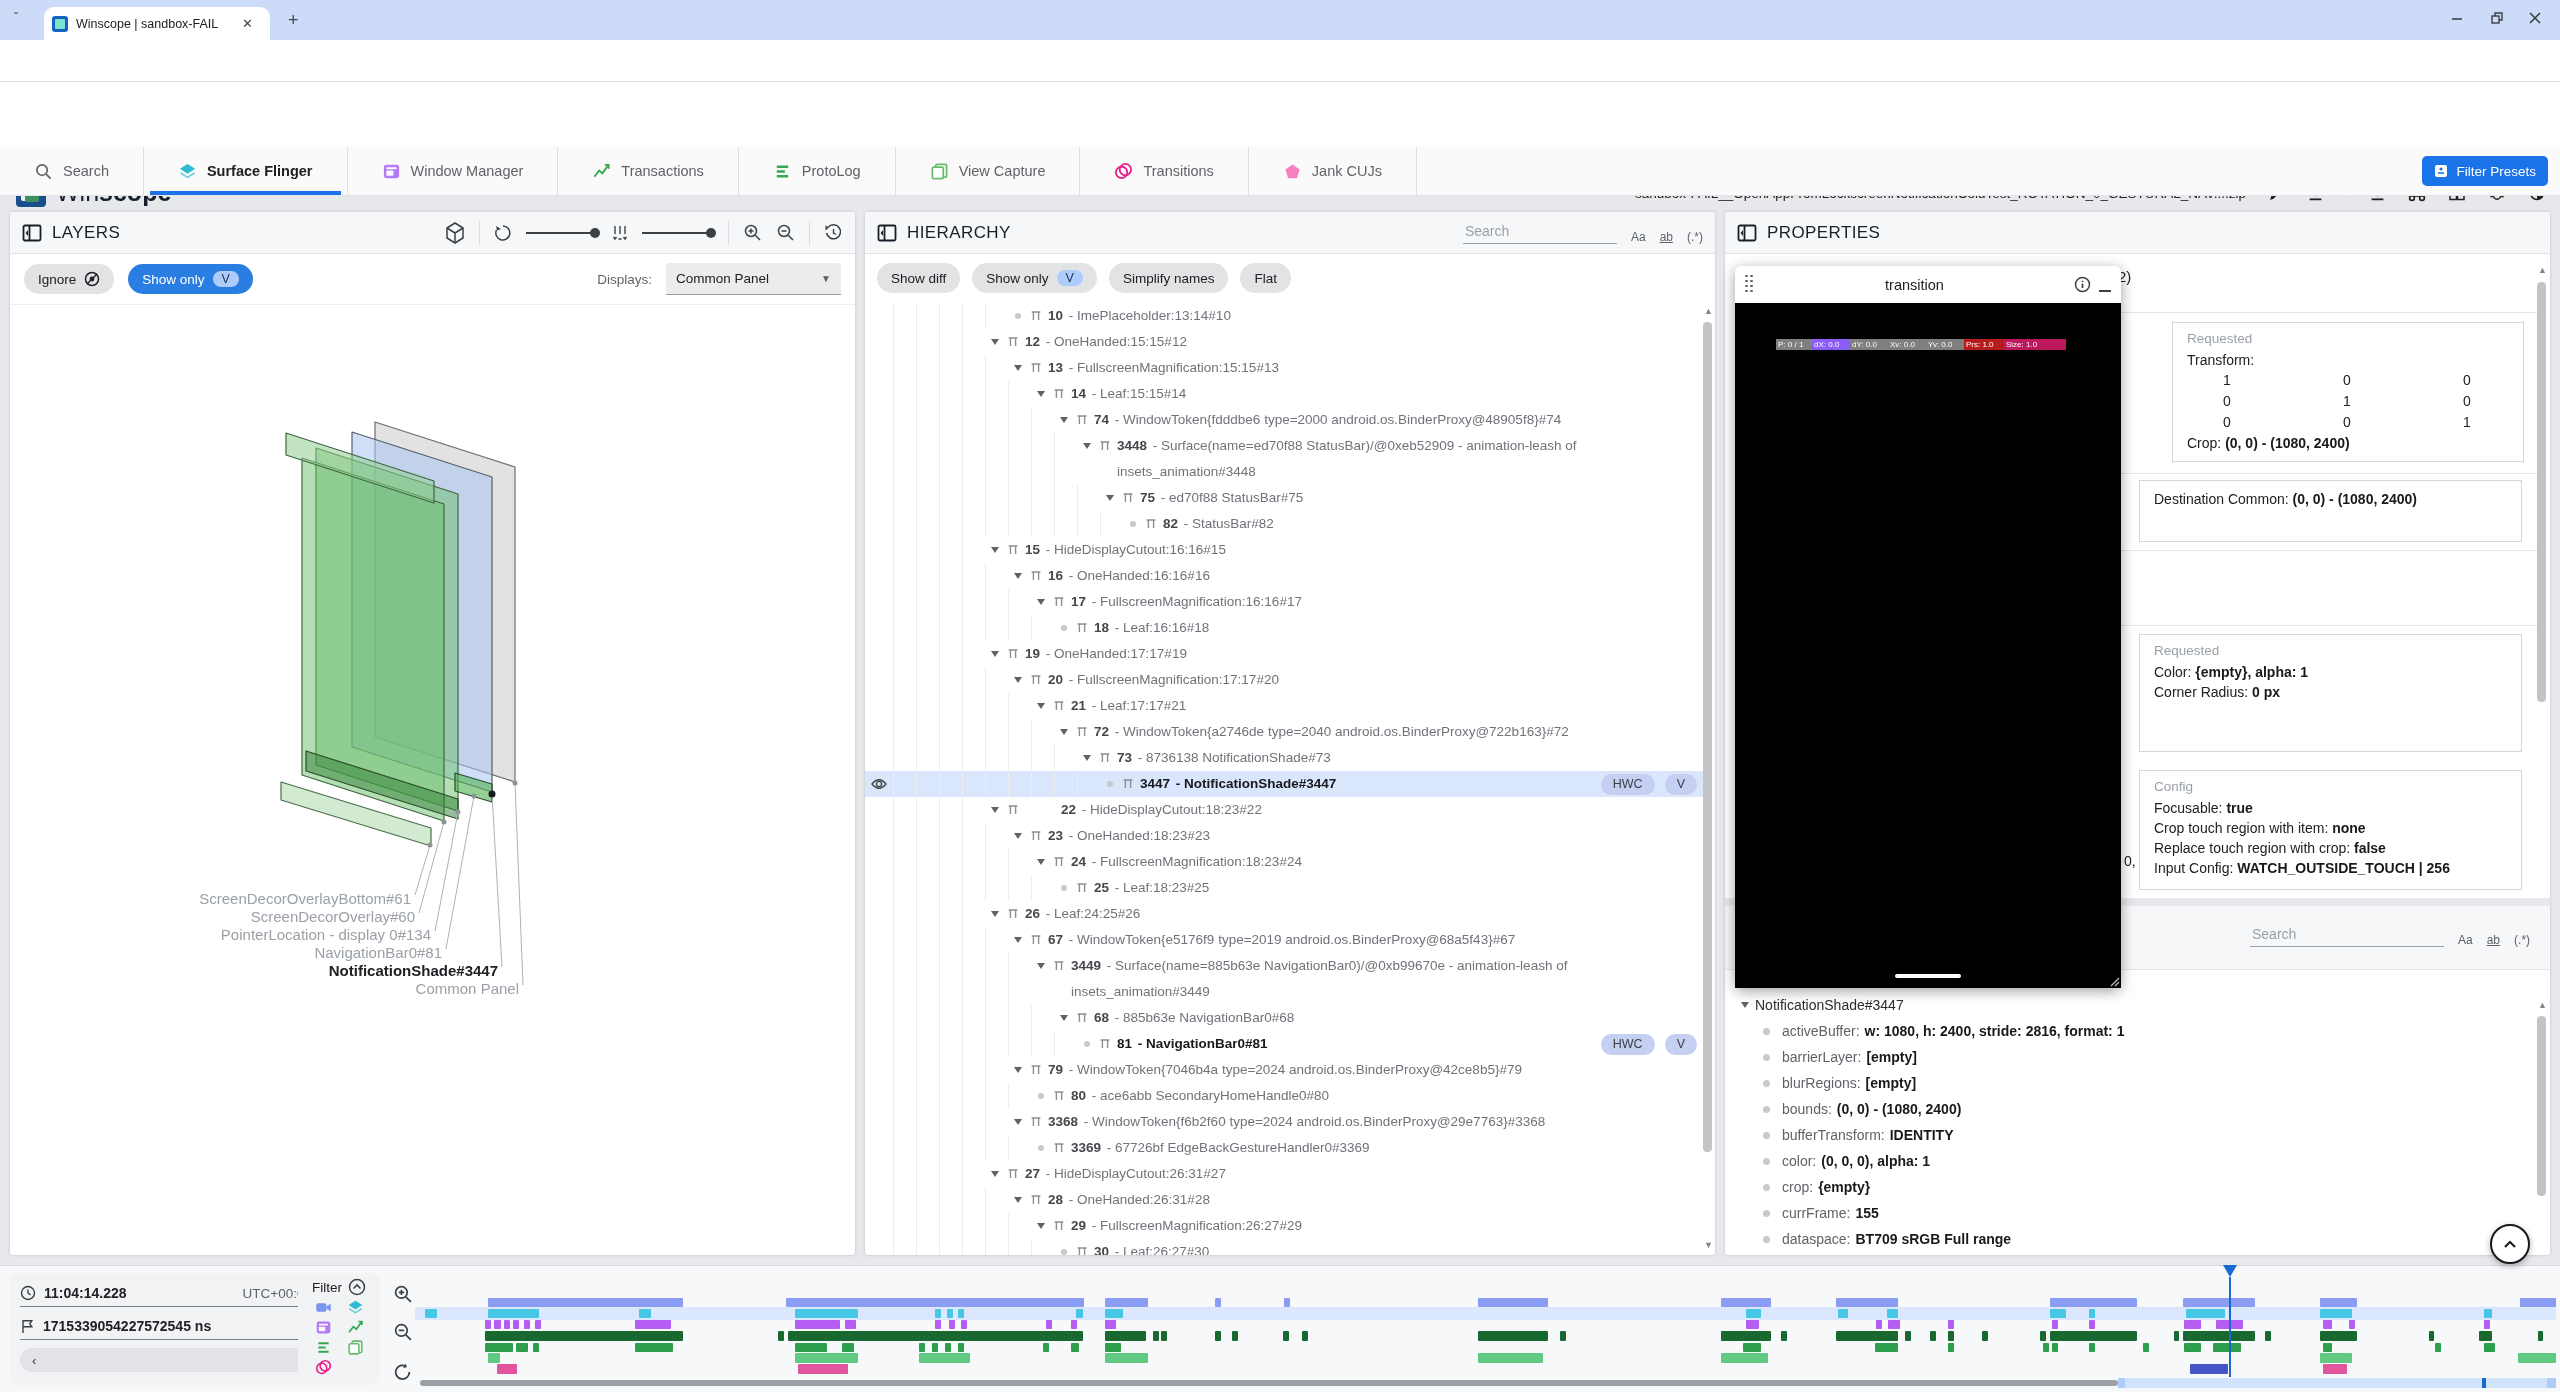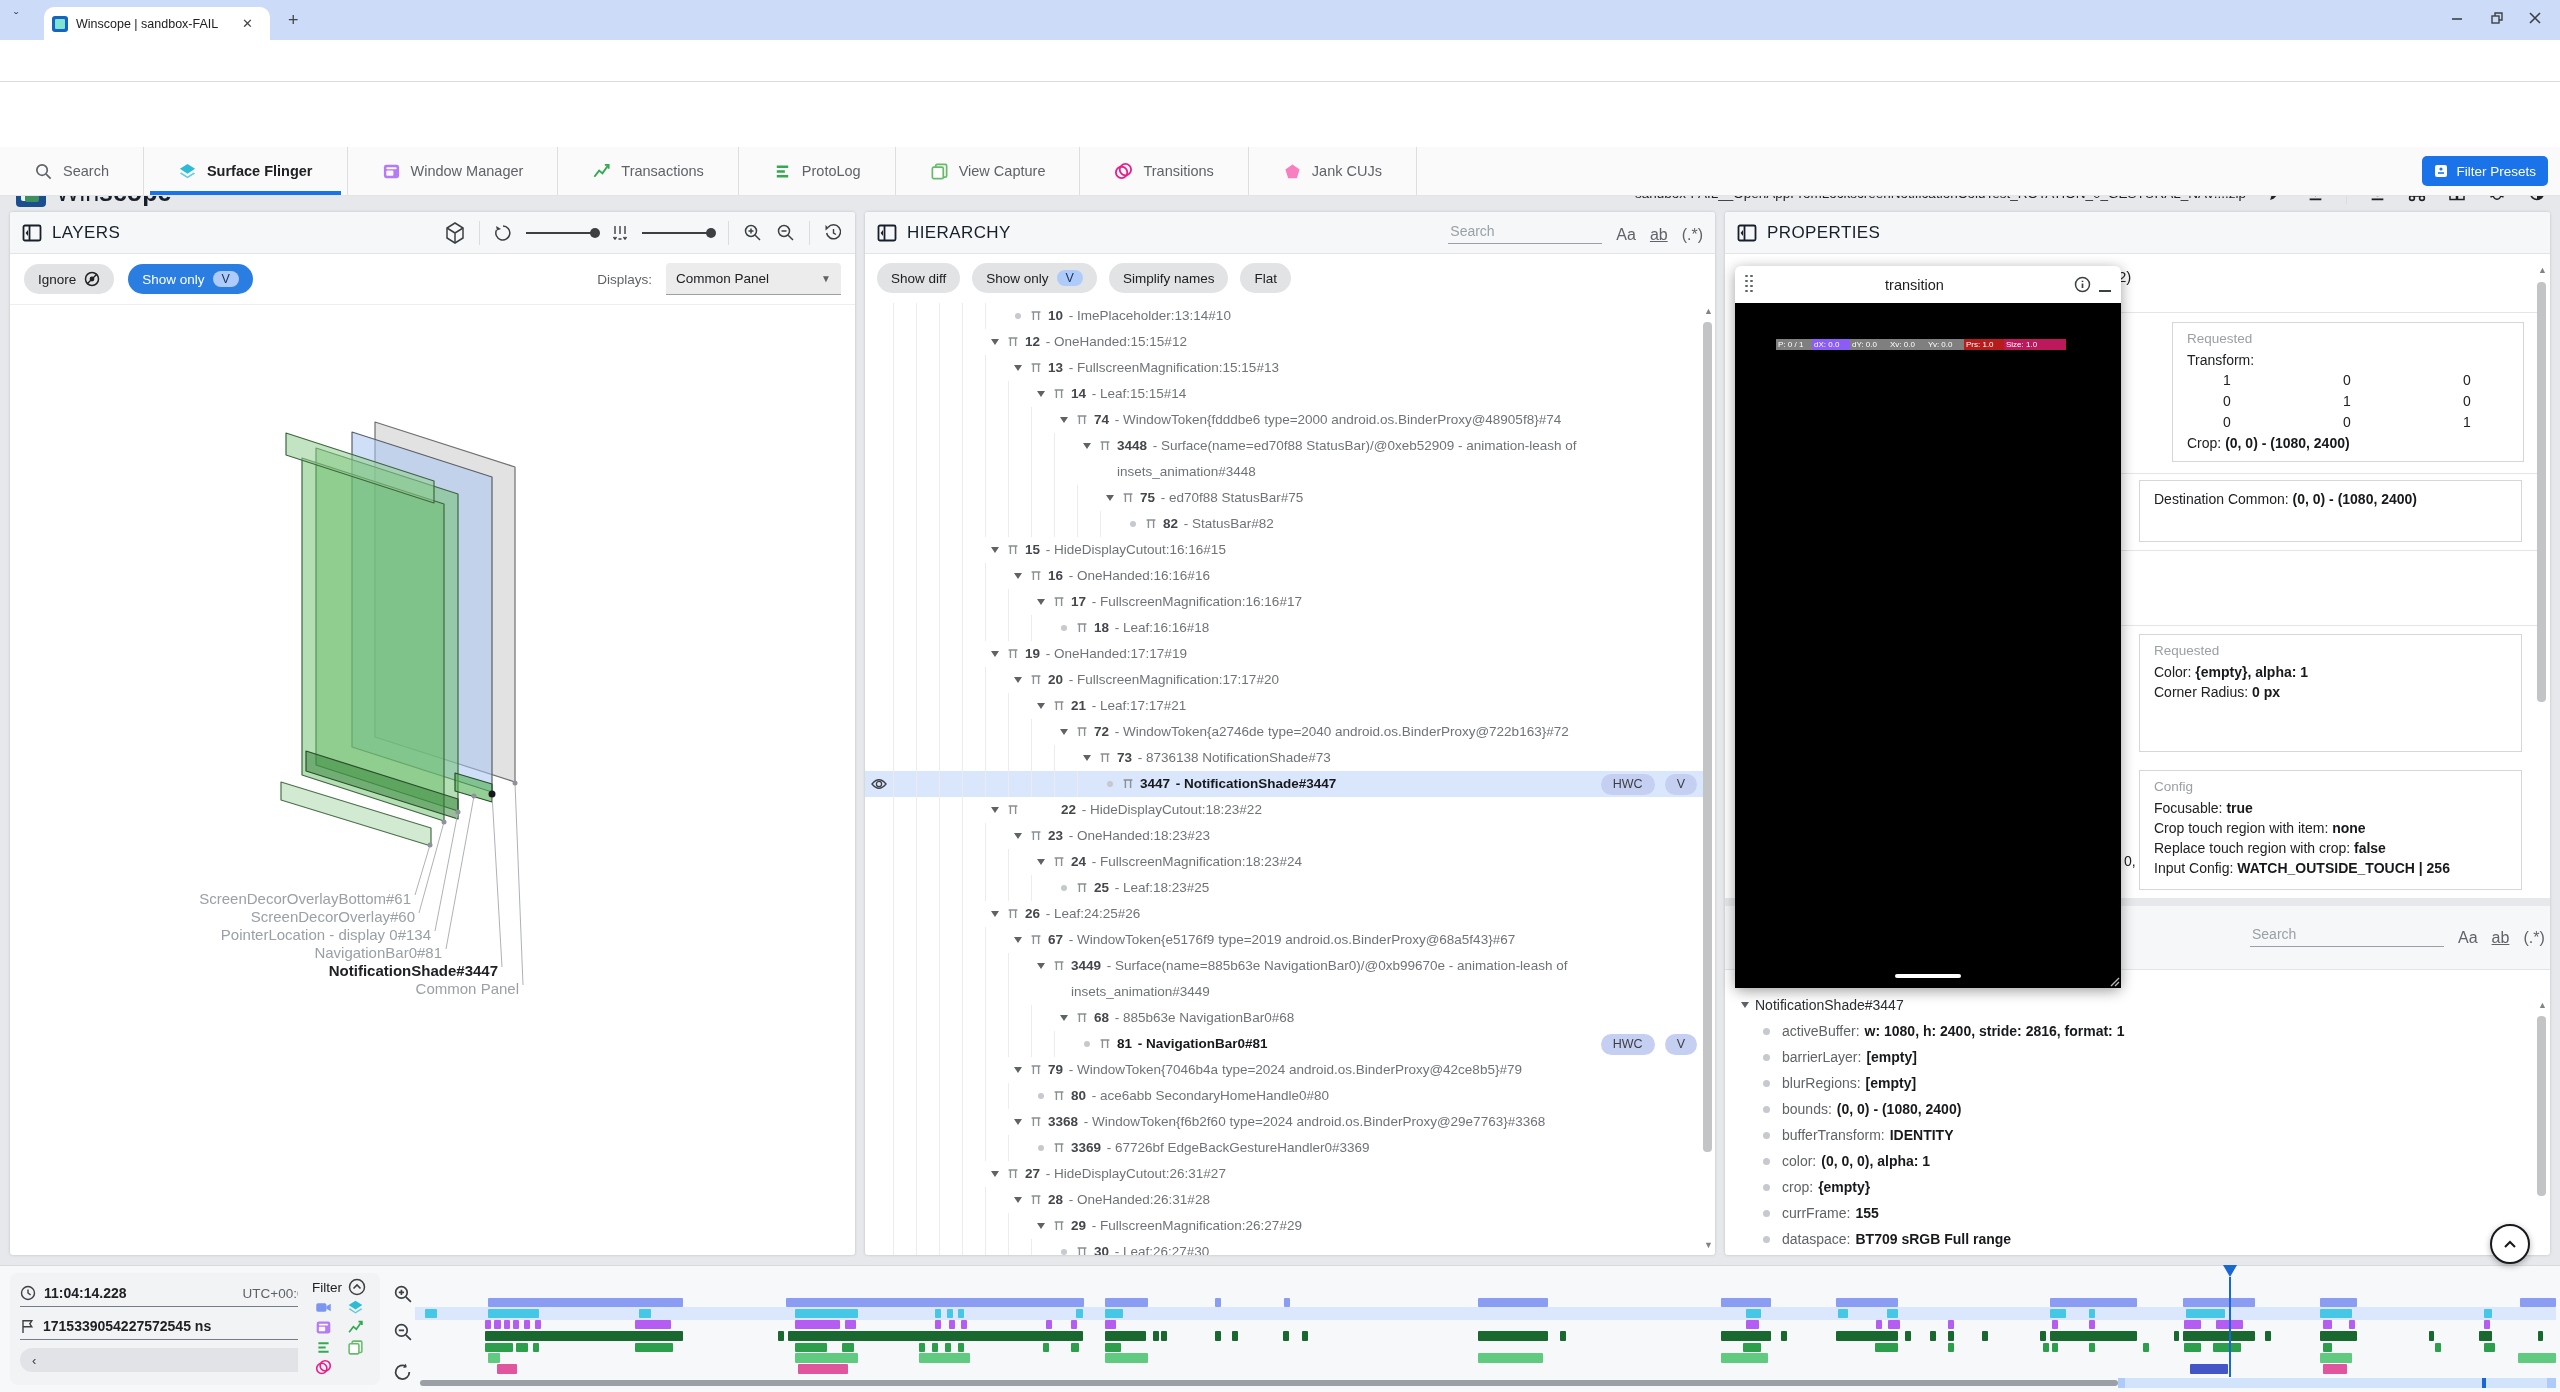--- a/index.html
+++ b/index.html
@@ -43,21 +43,21 @@
   .panel{background:#fff;box-shadow:0 0 3px rgba(0,0,0,.18);border-radius:3px;overflow:hidden;}
   .panel-head{height:42px;background:#f6f7f8;border-bottom:1px solid #e3e4e6;display:flex;align-items:center;
               padding:0 12px;box-sizing:border-box;gap:10px;}
   .panel-title{font-size:17px;font-weight:500;letter-spacing:.4px;color:#17202a;}
   .chip{height:30px;border-radius:16px;background:#e2e3e5;display:inline-flex;align-items:center;gap:8px;
         padding:0 14px;font-size:13.5px;color:#202124;}
   .chip.blue{background:#2a7de1;color:#fff;}
   .vbadge{background:#aecbfa;color:#17355c;border-radius:10px;padding:1px 9px;font-size:12.5px;}
   .search-wrap{display:flex;align-items:flex-end;gap:14px;}
   .search-underline{border-bottom:1px solid #9aa0a6;font-size:14px;color:#9aa0a6;padding:2px 2px 4px 2px;}
-  .srch-ico{font-size:16px;color:#5f6368;}
+  .srch-ico{font-size:12px;color:#5f6368;}
 
   
   .l3d-label{font-size:15px;fill:#9aa0a6;}
   .l3d-label.dark{fill:#202124;font-weight:600;}
 
   
   #tree{position:absolute;left:865px;top:303px;width:838px;height:952px;overflow:hidden;font-size:13.5px;}
   .trow{display:flex;align-items:flex-start;min-height:26px;line-height:26px;padding-right:6px;}
   .trow.sel{background:#d9e6fc;}
   .gutter{width:28px;flex:0 0 28px;display:flex;align-items:center;justify-content:center;align-self:stretch;}

